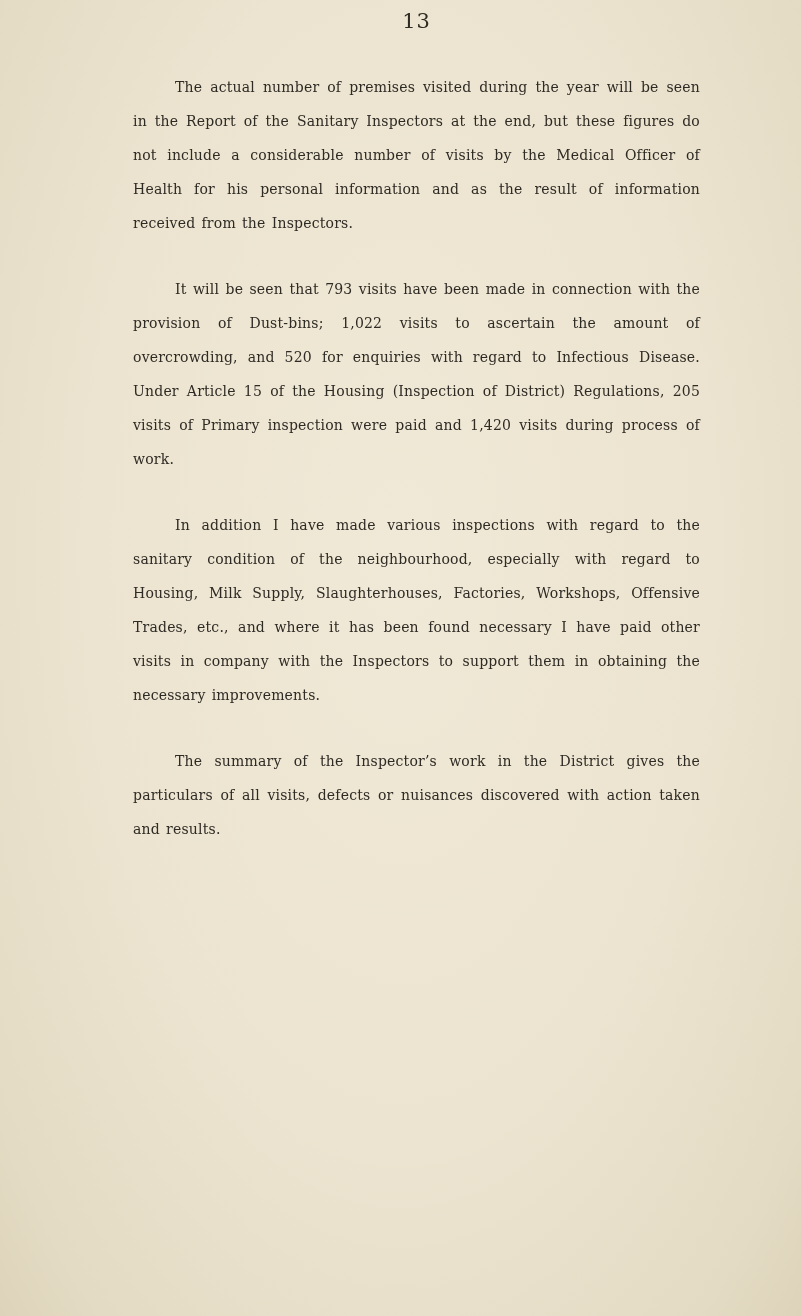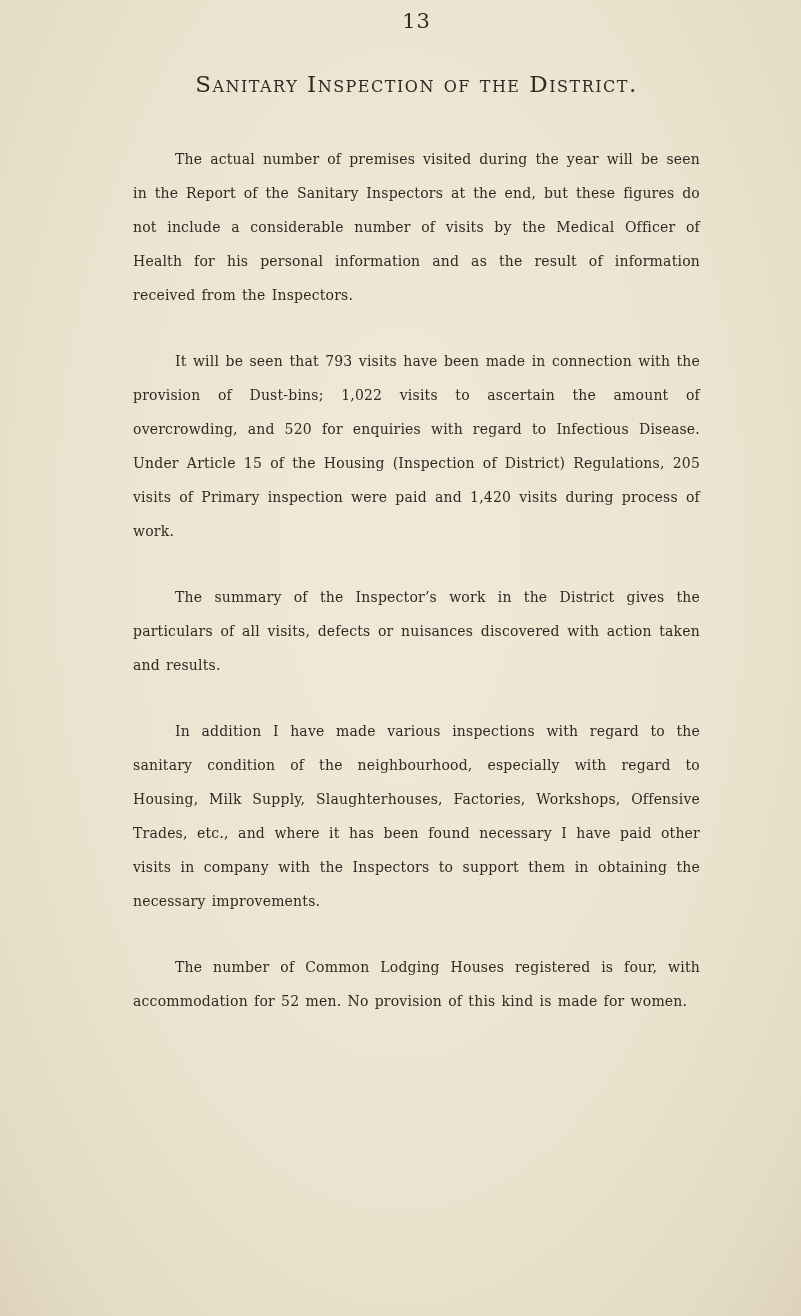--- a/index.html
+++ b/index.html
@@ -56,25 +56,23 @@
     margin-bottom: 0;
   }
 </style>
 </head>
 <body>
 
 <div class="page">
   <div class="content">
     <div class="page-number">13</div>
 
-    <h1 class="section-heading">Sanitary Inspection of the District.</h1>
 
     <p class="para">The actual number of premises visited during the year will be seen in the Report of the Sanitary Inspectors at the end, but these figures do not include a considerable number of visits by the Medical Officer of Health for his personal information and as the result of information received from the Inspectors.</p>
 
     <p class="para">It will be seen that 793 visits have been made in connection with the provision of Dust-bins; 1,022 visits to ascertain the amount of overcrowding, and 520 for enquiries with regard to Infectious Disease. Under Article 15 of the Housing (Inspection of District) Regulations, 205 visits of Primary inspection were paid and 1,420 visits during process of work.</p>
 
+    <p class="para">In addition I have made various inspections with regard to the sanitary condition of the neighbourhood, especially with regard to Housing, Milk Supply, Slaughterhouses, Factories, Workshops, Offensive Trades, etc., and where it has been found necessary I have paid other visits in company with the Inspectors to support them in obtaining the necessary improvements.</p>
+
     <p class="para">The summary of the Inspector’s work in the District gives the particulars of all visits, defects or nuisances discovered with action taken and results.</p>
 
-    <p class="para">In addition I have made various inspections with regard to the sanitary condition of the neighbourhood, especially with regard to Housing, Milk Supply, Slaughterhouses, Factories, Workshops, Offensive Trades, etc., and where it has been found necessary I have paid other visits in company with the Inspectors to support them in obtaining the necessary improvements.</p>
-
-    <p class="para">The number of Common Lodging Houses registered is four, with accommodation for 52 men. No provision of this kind is made for women.</p>
   </div>
 </div>
 
 </body></html>

